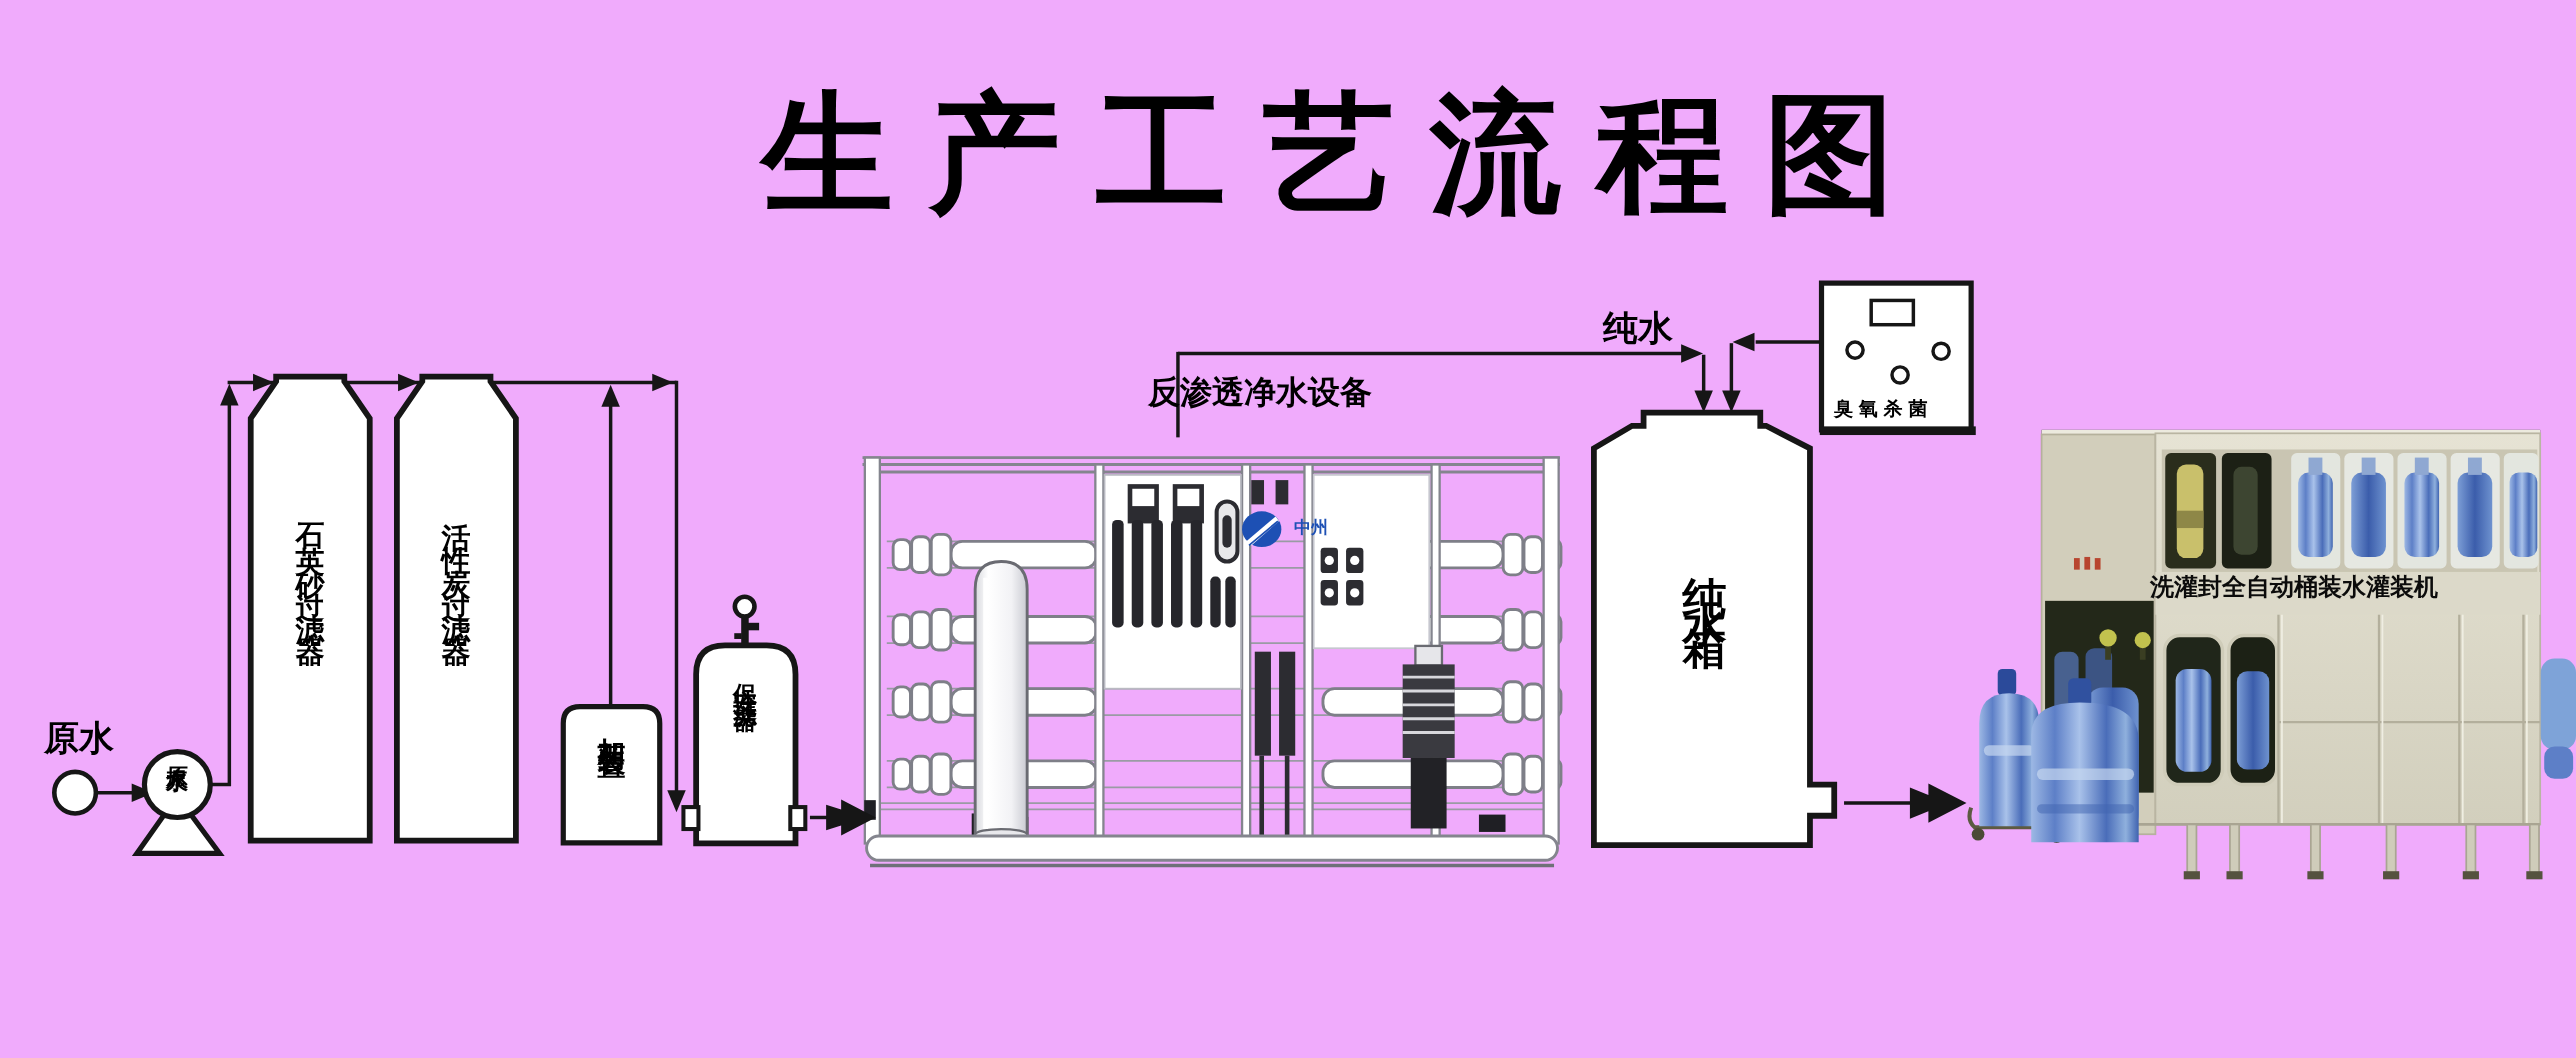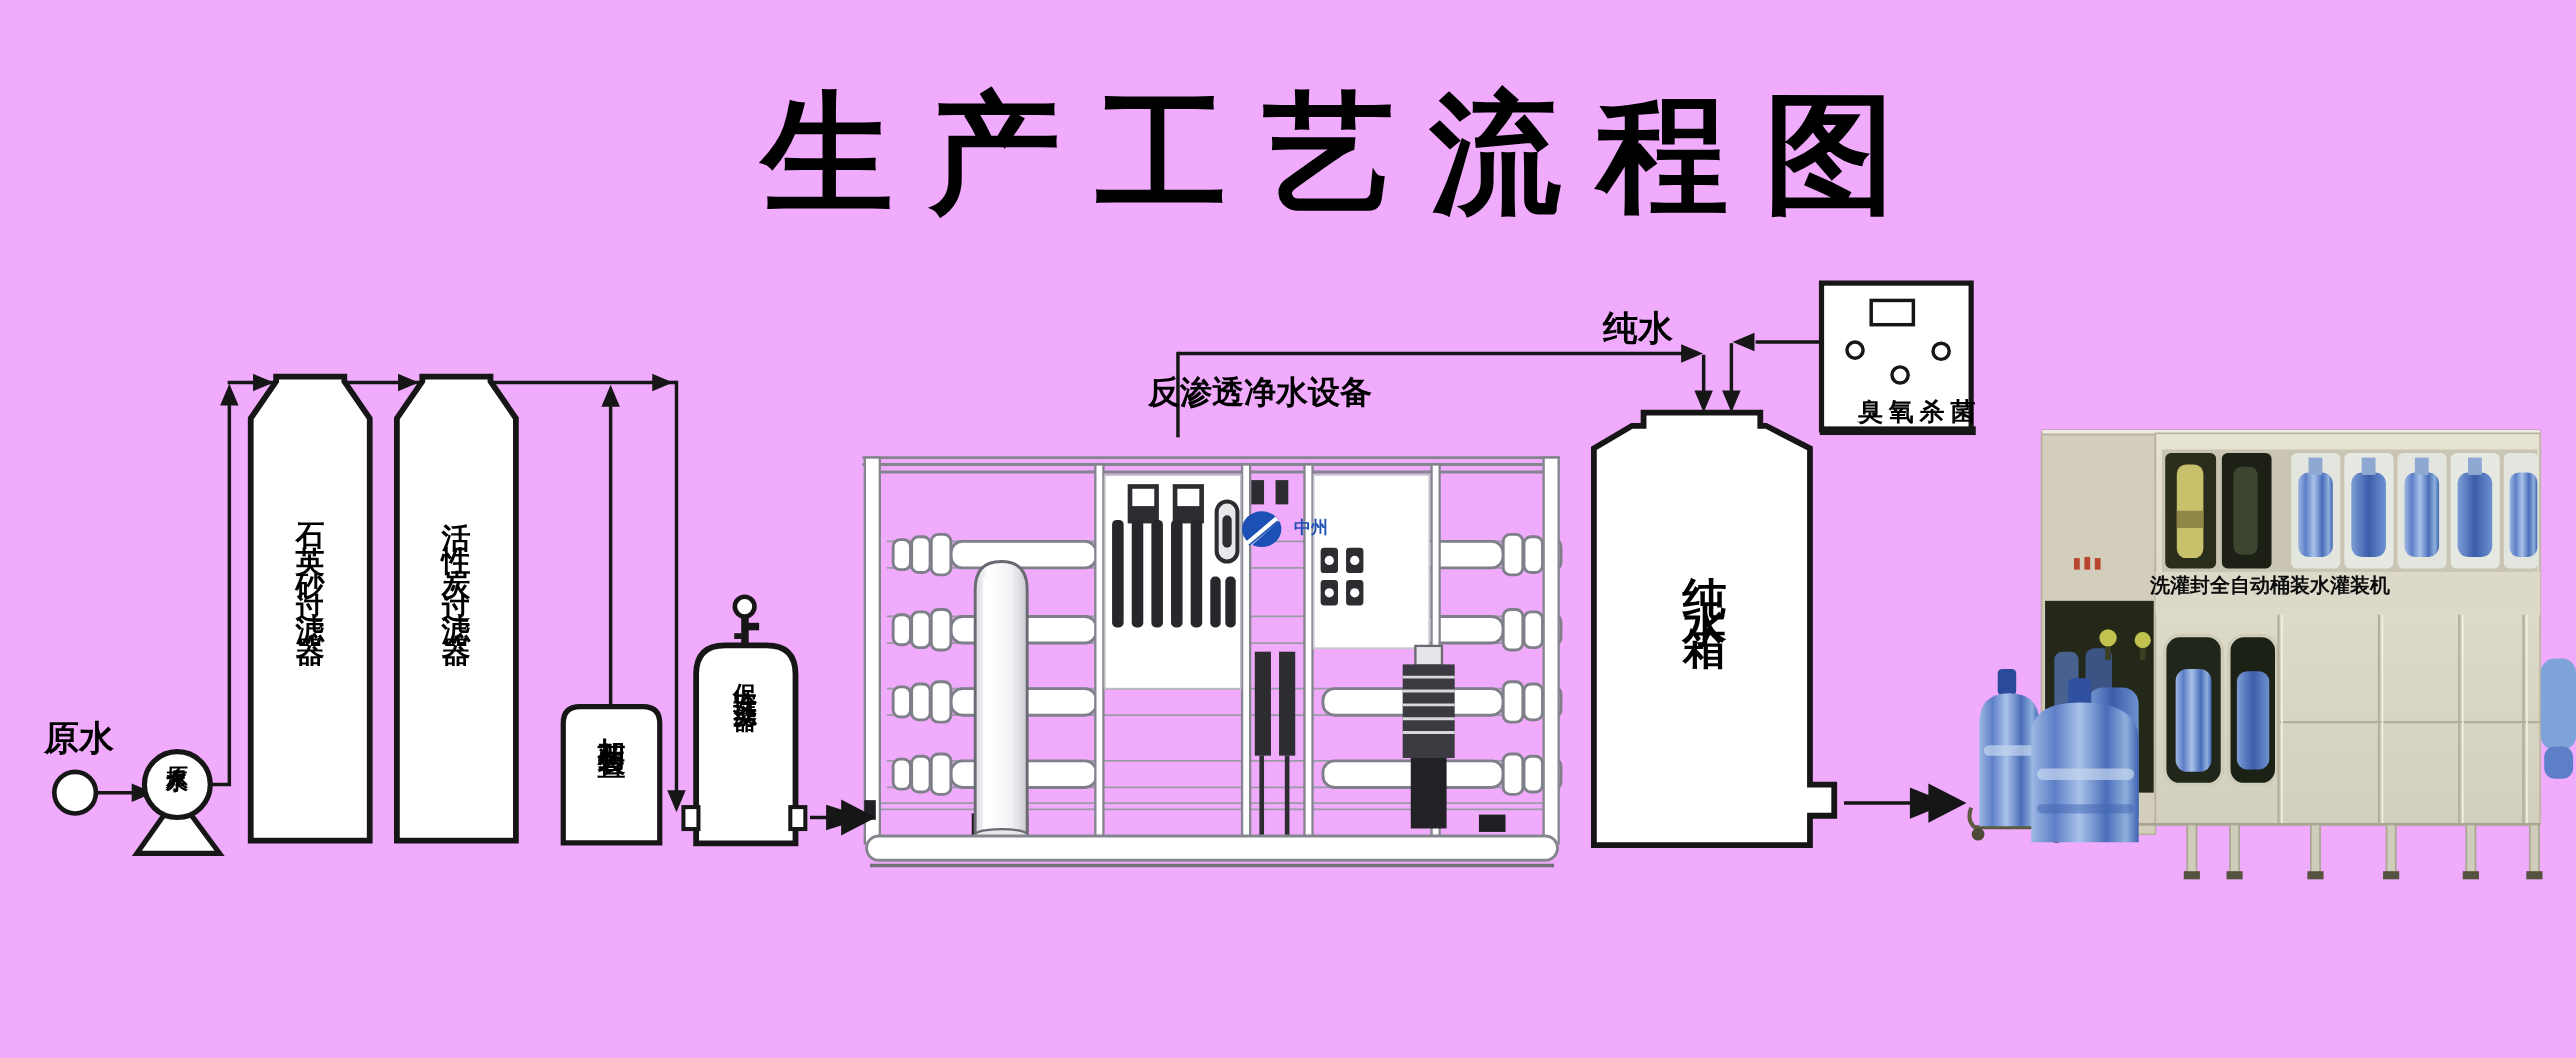--- a/index.html
+++ b/index.html
@@ -12,22 +12,22 @@
   .title{left:726px;top:88px;width:1115px;text-align:center;font-size:131px;letter-spacing:36px;text-indent:36px;}
   .raw-water{left:44px;top:720px;font-size:35px;}
   .pump-lbl{left:177px;top:749px;font-size:22px;letter-spacing:2.3px;}
   .tower1-lbl{left:310px;top:500px;font-size:29px;letter-spacing:23px;}
   .tower2-lbl{left:456px;top:500px;font-size:29px;letter-spacing:23px;}
   .dosing-lbl{left:611px;top:715px;font-size:28px;letter-spacing:4.6px;}
   .security-lbl{left:745px;top:664px;font-size:24px;letter-spacing:6.4px;}
   .ro-lbl{left:1148px;top:376px;font-size:32px;}
   .pure-water{left:1591px;top:310px;font-size:35px;margin-left:12px;}
   .tank-lbl{left:1705px;top:542px;font-size:44px;letter-spacing:25.4px;}
-  .ozone-lbl{left:1834px;top:399px;font-size:25px;letter-spacing:5.8px;margin-left:24px;}
-  .banner-lbl{left:2150px;top:575px;font-size:20px;color:#0b0b0b;}
+  .ozone-lbl{left:1834px;top:399px;font-size:19px;letter-spacing:5.8px;}
+  .banner-lbl{left:2150px;top:575px;font-size:24px;color:#0b0b0b;}
   .company{left:1911px;top:956px;font-size:40px;}
   .logo-txt{left:1294px;top:519px;font-size:17px;color:#1d50b4;}
 </style>
 </head>
 <body>
 
 <div class="canvas">
 
 <svg width="2576" height="1059" viewBox="0 0 4459 1833">
   <defs>

